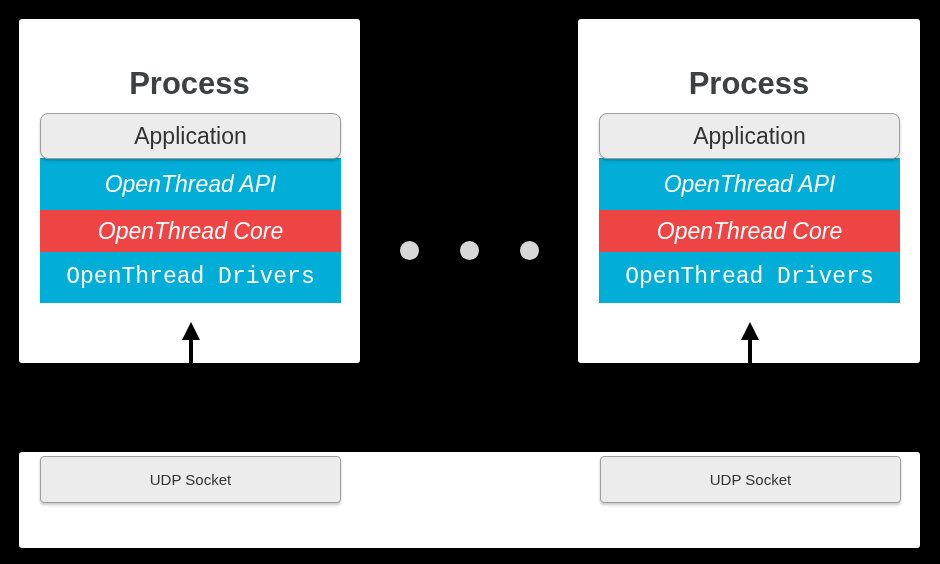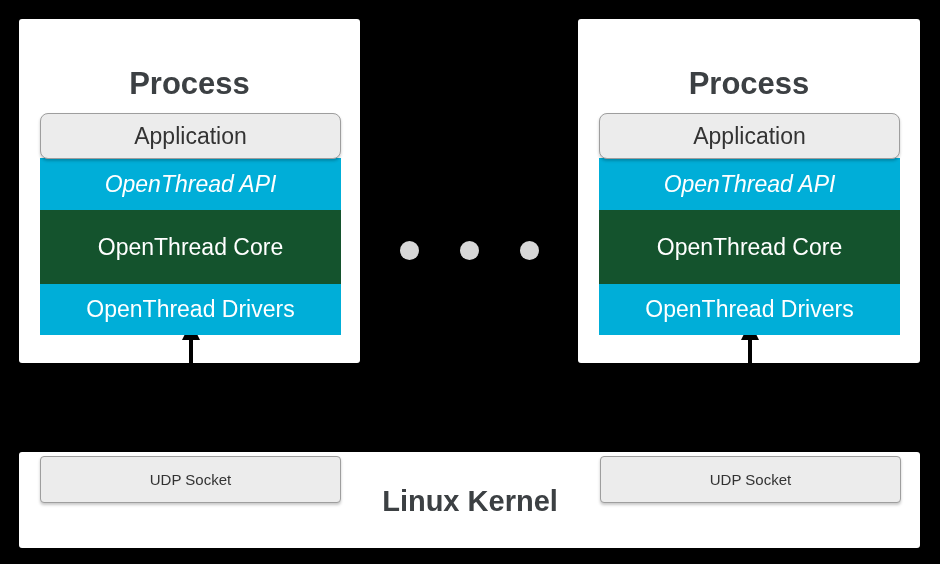--- a/index.html
+++ b/index.html
@@ -67,30 +67,32 @@
   }
   .layer-api {
     height: 52px;
     background: #00aed8;
     color: #ffffff;
     margin-top: -1px;
     z-index: 2;
     font-style: italic;
   }
   .layer-core {
-    height: 74px;
-    background: #14532d;
+    height: 42px;
+    background: #ef4444;
     color: #ffffff;
     z-index: 2;
+    font-style: italic;
   }
   .layer-drivers {
     height: 51px;
     background: #00aed8;
     color: #ffffff;
     z-index: 2;
+    font-family: Liberation Mono, monospace;
   }
 
   
   .arrow {
     position: absolute;
     width: 22px;
     height: 46px;
   }
   .arrow.left  { left: 180px; top: 320px; }
   .arrow.right { left: 739px; top: 320px; }
@@ -196,15 +198,14 @@
     <span class="dot d2"></span>
     <span class="dot d3"></span>
   </div>
 
   <div class="kernel-panel"></div>
 
   <div class="socket-box left">UDP Socket</div>
 
   <div class="socket-box right">UDP Socket</div>
 
-  <div class="kernel-label">Linux Kernel</div>
 
 </div>
 
 </body></html>

